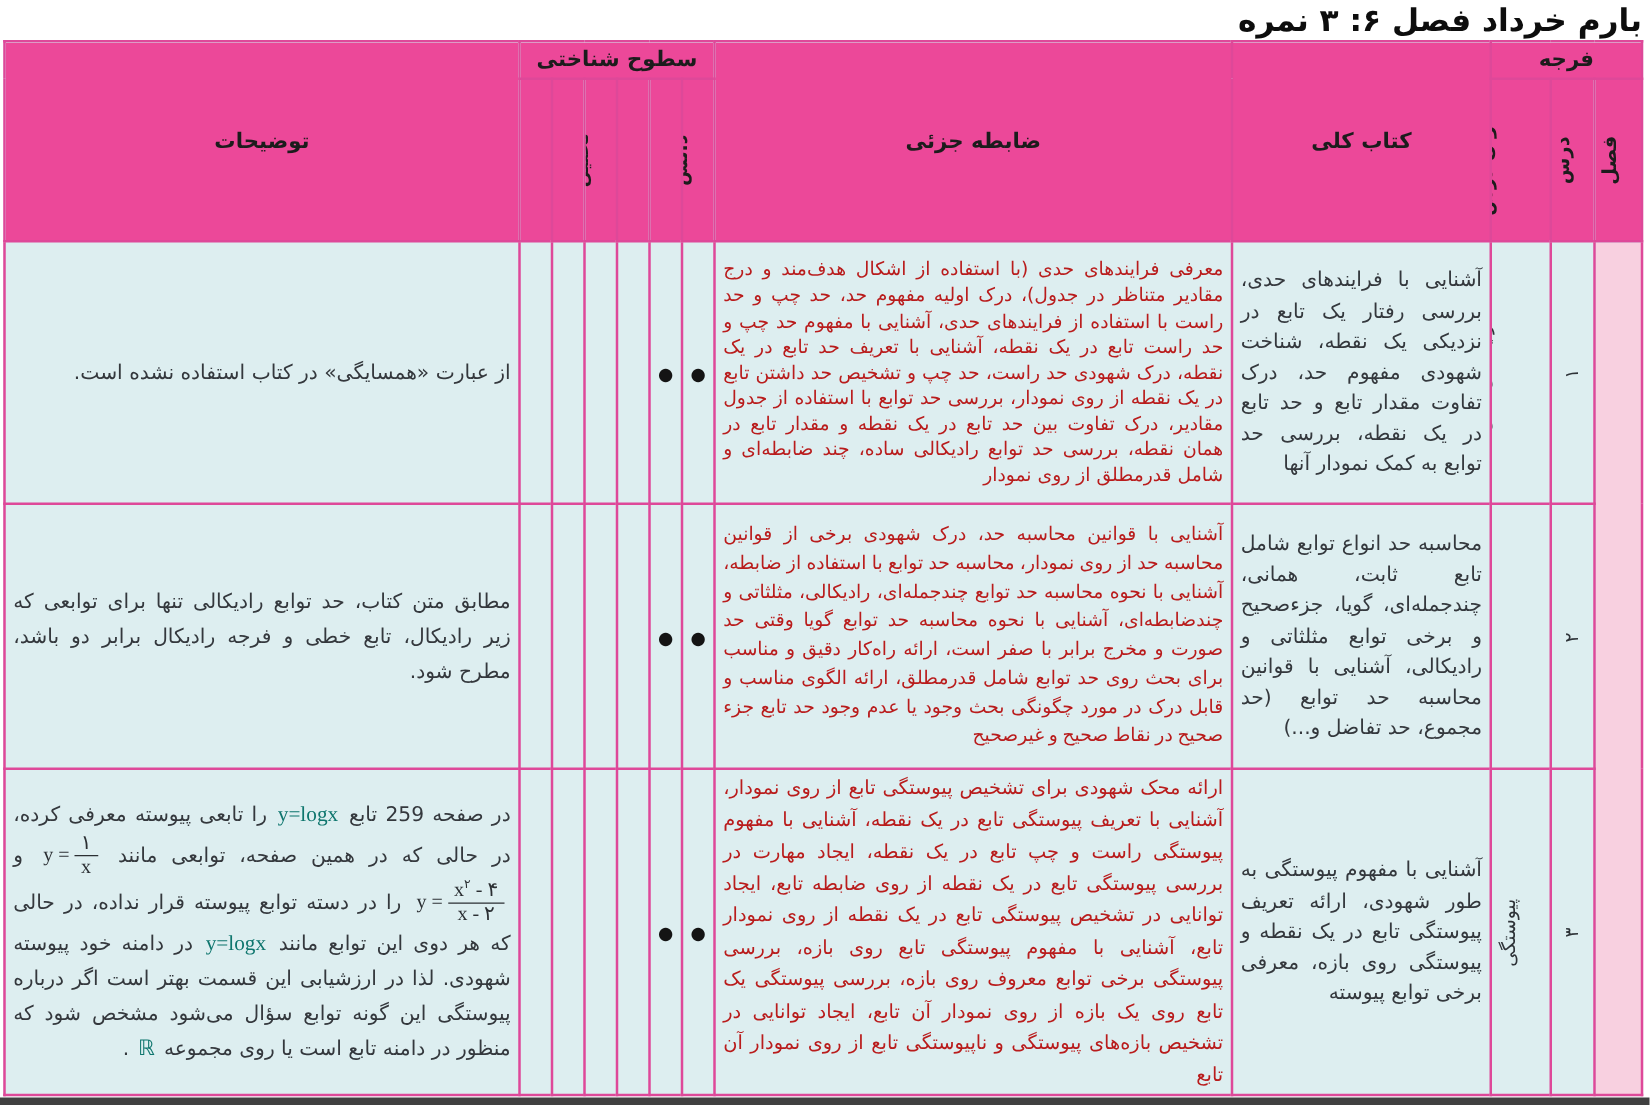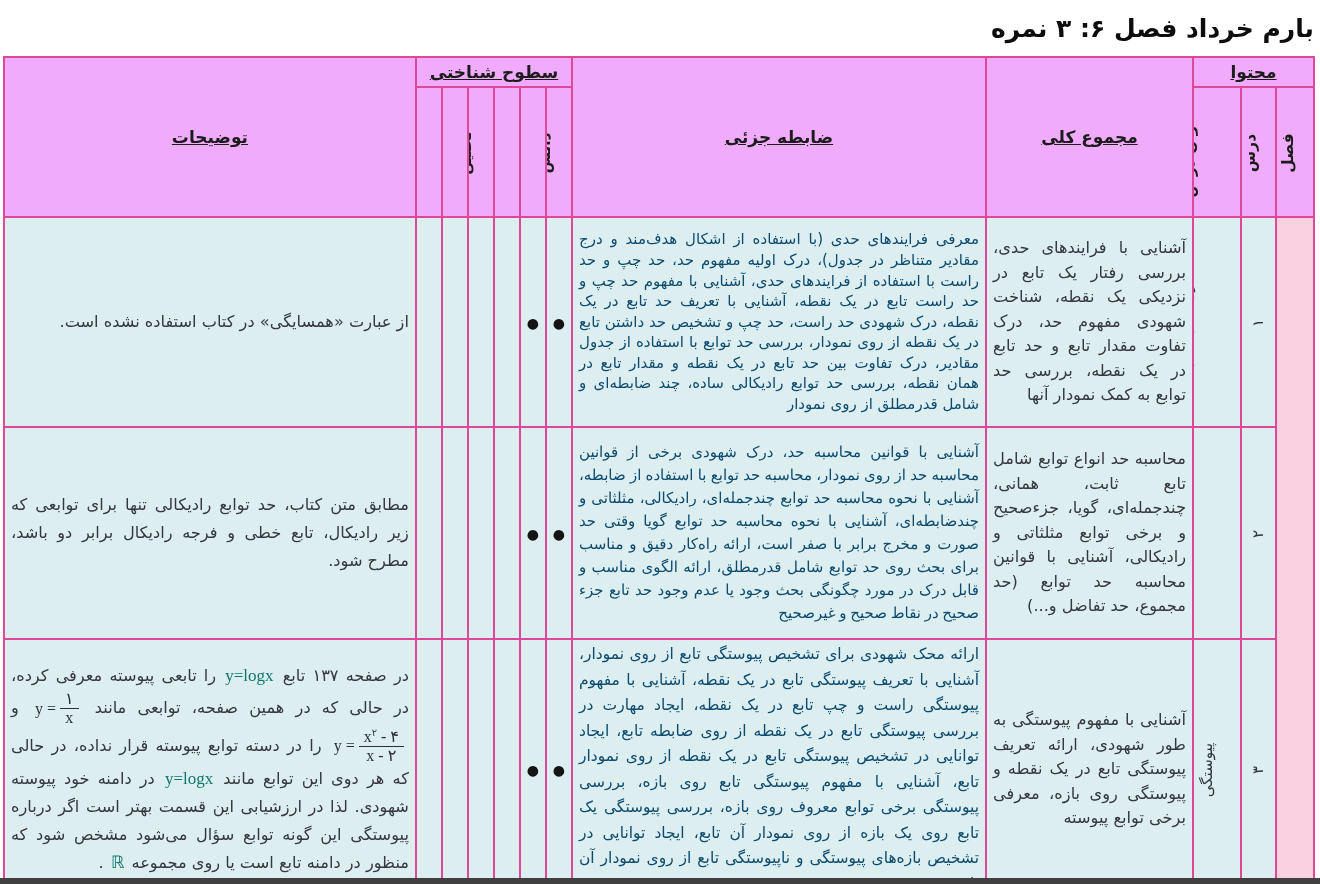--- a/index.html
+++ b/index.html
@@ -1,52 +1,51 @@
 <!DOCTYPE html>
 <html lang="fa" dir="rtl"><head>
 <meta charset="utf-8">
 <style>
   html,body{margin:0;padding:0;}
   body{
     width:1320px;height:884px;overflow:hidden;background:#ffffff;
     font-family:"DejaVu Sans", sans-serif;color:#34383d;position:relative;
   }
   .title-bar{
-    height:56px;display:flex;align-items:center;justify-content:flex-start;
+    height:32px;display:flex;align-items:center;justify-content:flex-start;
     padding:0 6px;
   }
   .title-bar .title{
     font-size:25px;font-weight:bold;color:#0d0d0d;letter-spacing:0;
   }
   table.main{
     table-layout:fixed;border-collapse:collapse;width:1310px;margin:0 5px;
     background:#ddeef0;
   }
   table.main td{
     border:2px solid #de4899;padding:2px 6px;vertical-align:middle;
     overflow:hidden;
   }
   td.hdr{
-    background:#f0abfc;text-align:center;font-weight:bold;color:#1c1c1c;
+    background:#ec4899;text-align:center;font-weight:bold;color:#1c1c1c;
     font-size:17px;
-    text-decoration:underline;
   }
   td.body-cell{background:#ddeef0;}
   td.rotcell{text-align:center;vertical-align:middle;overflow:visible;padding:0;}
   .rot{display:inline-block;transform:rotate(-90deg);white-space:nowrap;}
   td.hdr .rot{font-size:15.5px;font-weight:bold;}
   .lesson-title-cell .rot{font-size:15px;font-weight:normal;color:#2e3338;}
   .lesson-no-cell .rot{font-size:15px;color:#2e3338;}
   .chapter-cell{background:#f8d0e0 !important;}
   td.general{
     font-size:16.2px;line-height:24.5px;text-align:justify;color:#34383d;
     padding:4px 10px;vertical-align:middle;
   }
   td.partial{
-    font-size:15px;text-align:justify;color:#0c4a6e;
+    font-size:15px;text-align:justify;color:#b91c1c;
     padding:2px 8px;vertical-align:top;
   }
   td.partial.lh1{line-height:20.6px;}
   td.partial.lh2{line-height:23px;font-family:Liberation Serif, serif;}
   td.partial.lh3{font-size:15.5px;line-height:25.5px;}
   td.notes{
     font-size:16.2px;line-height:28px;text-align:justify;color:#34383d;
     padding:4px 10px 4px 8px;vertical-align:top;
   }
   td.dotcell{text-align:center;vertical-align:middle;padding:0;}
@@ -84,22 +83,22 @@
       <col style="width:26px">
       <col style="width:26px">
     <col style="width:26px">
       <col style="width:26px">
       <col style="width:26px">
     <col style="width:412px">
   </colgroup>
 
   <tbody>
       <tr style="height:30px">
-    <td class="hdr" colspan="3">محتوا</td>
-    <td class="hdr" rowspan="2">مجموع کلی</td>
+    <td class="hdr" colspan="3">فرجه</td>
+    <td class="hdr" rowspan="2">کتاب کلی</td>
     <td class="hdr" rowspan="2">ضابطه جزئی</td>
     <td class="hdr" colspan="6">سطوح شناختی</td>
     <td class="hdr" rowspan="2">توضیحات</td>
   </tr>
 
   <tr style="height:130px">
     <td class="hdr rotcell"><span class="rot">فصل</span></td>
     <td class="hdr rotcell"><span class="rot">درس</span></td>
     <td class="hdr rotcell"><span class="rot">عنوان درس</span></td>
     <td class="hdr rotcell"><span class="rot">دانش</span></td>
@@ -143,21 +142,21 @@
     <td class="rotcell body-cell lesson-no-cell"><span class="rot">۳</span></td>
     <td class="rotcell body-cell lesson-title-cell"><span class="rot">پیوستگی</span></td>
     <td class="body-cell general">آشنایی با مفهوم پیوستگی به طور شهودی، ارائه تعریف پیوستگی تابع در یک نقطه و پیوستگی روی بازه، معرفی برخی توابع پیوسته</td>
     <td class="body-cell partial lh3">ارائه محک شهودی برای تشخیص پیوستگی تابع از روی نمودار، آشنایی با تعریف پیوستگی تابع در یک نقطه، آشنایی با مفهوم پیوستگی راست و چپ تابع در یک نقطه، ایجاد مهارت در بررسی پیوستگی تابع در یک نقطه از روی ضابطه تابع، ایجاد توانایی در تشخیص پیوستگی تابع در یک نقطه از روی نمودار تابع، آشنایی با مفهوم پیوستگی تابع روی بازه، بررسی پیوستگی برخی توابع معروف روی بازه، بررسی پیوستگی یک تابع روی یک بازه از روی نمودار آن تابع، ایجاد توانایی در تشخیص بازه‌های پیوستگی و ناپیوستگی تابع از روی نمودار آن تابع</td>
     <td class="body-cell dotcell"><span class="dot">●</span></td>
     <td class="body-cell dotcell"><span class="dot">●</span></td>
     <td class="body-cell dotcell"><span class="dot"></span></td>
     <td class="body-cell dotcell"><span class="dot"></span></td>
     <td class="body-cell dotcell"><span class="dot"></span></td>
     <td class="body-cell dotcell"><span class="dot"></span></td>
-    <td class="body-cell notes"><span>در صفحه ۱۳۷ تابع </span><span class="math">y=logx</span><span> را تابعی پیوسته معرفی کرده، در حالی که در همین صفحه، توابعی مانند </span><span class="frac-wrap">
+    <td class="body-cell notes"><span>در صفحه 259 تابع </span><span class="math">y=logx</span><span> را تابعی پیوسته معرفی کرده، در حالی که در همین صفحه، توابعی مانند </span><span class="frac-wrap">
             <span class="frac-pre">y =</span>
             <span class="frac">
               <span class="num"><span>۱</span></span>
               <span class="den">x</span>
             </span>
           </span><span> و </span><span class="frac-wrap">
             <span class="frac-pre">y =</span>
             <span class="frac">
               <span class="num"><span>x</span><sup>۲</sup><span> - ۴</span></span>
               <span class="den">x - ۲</span>

